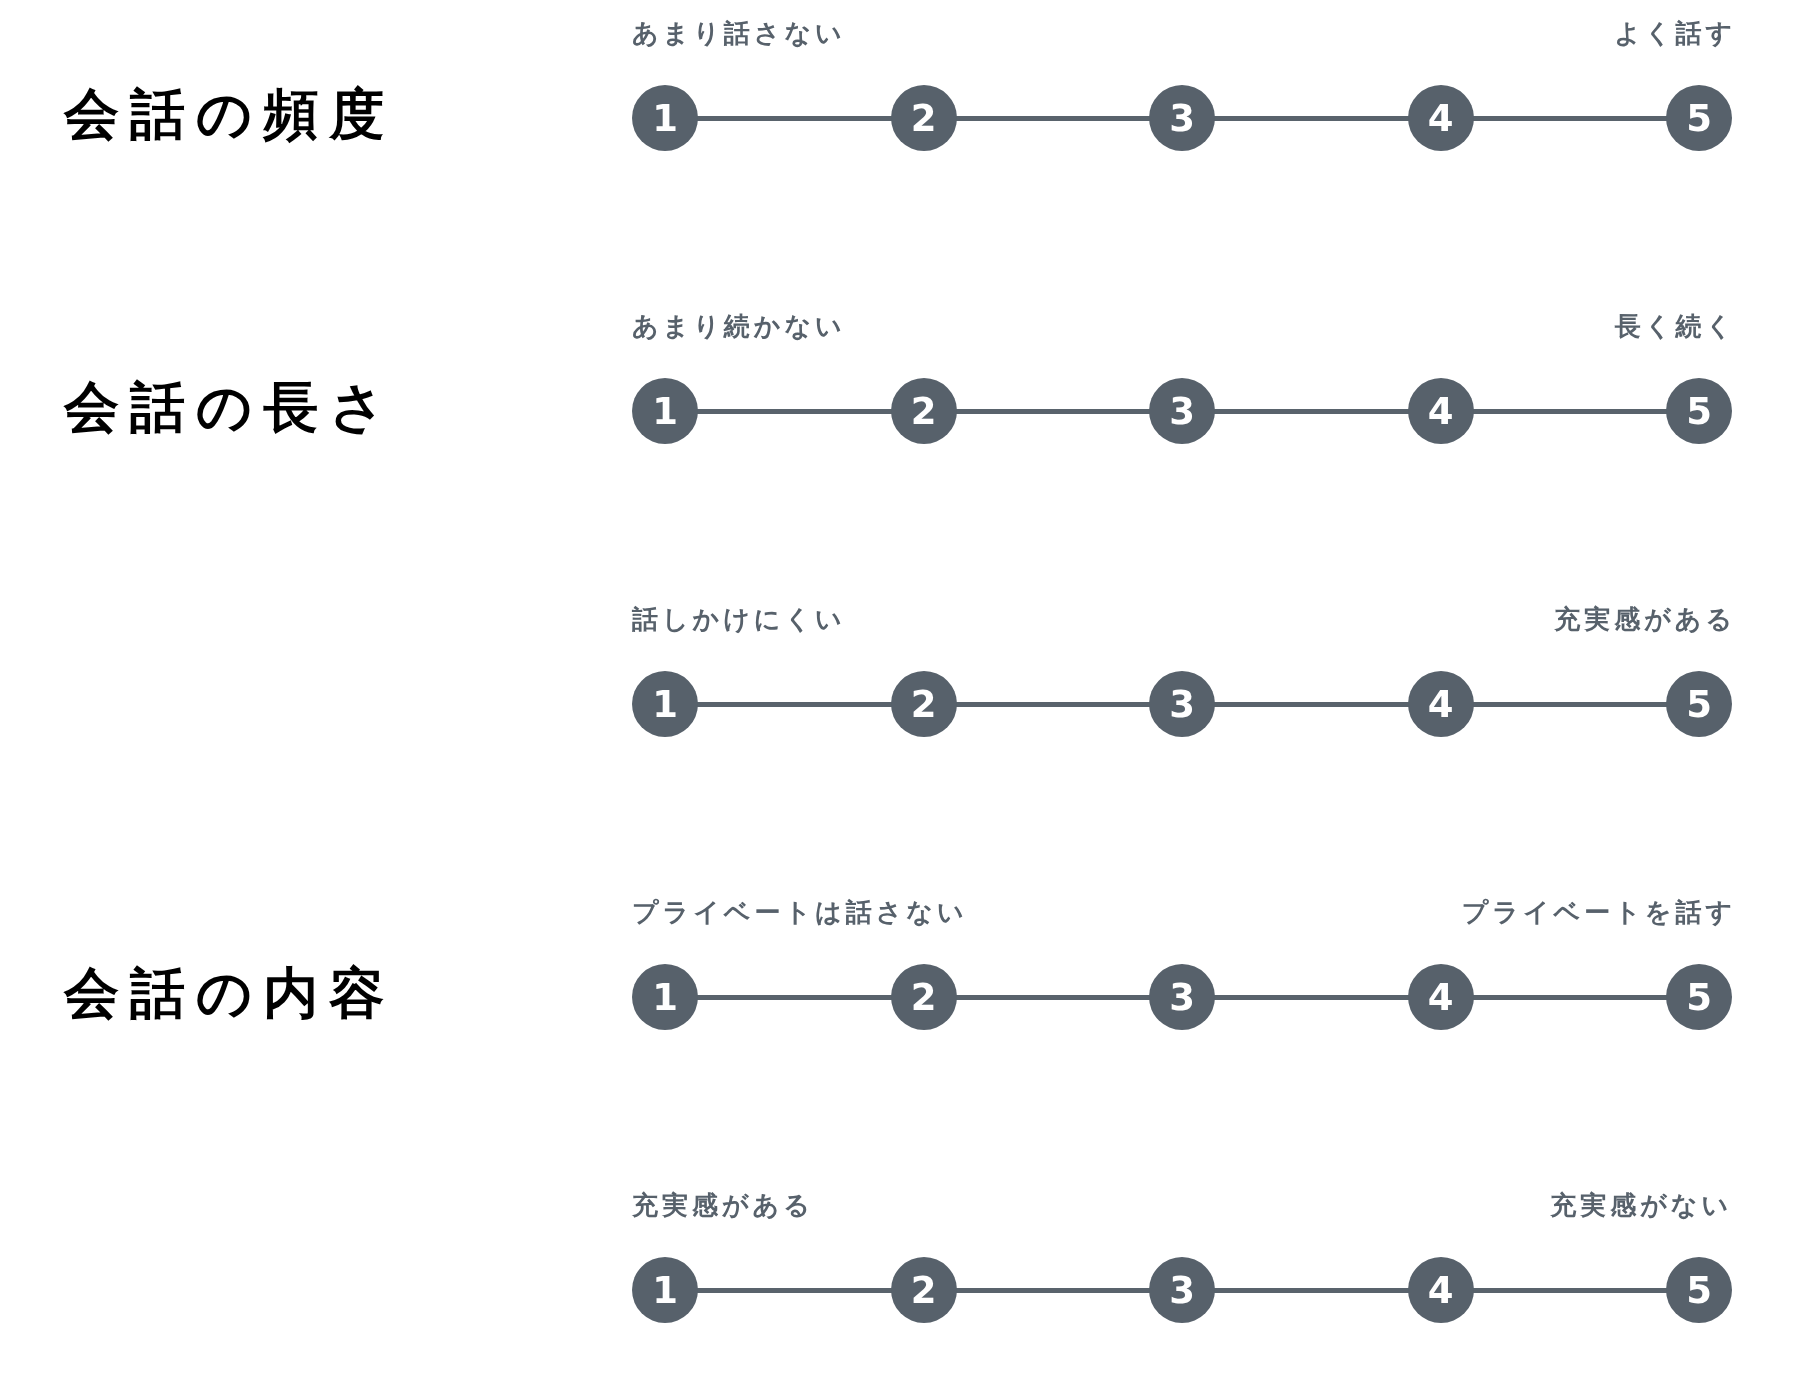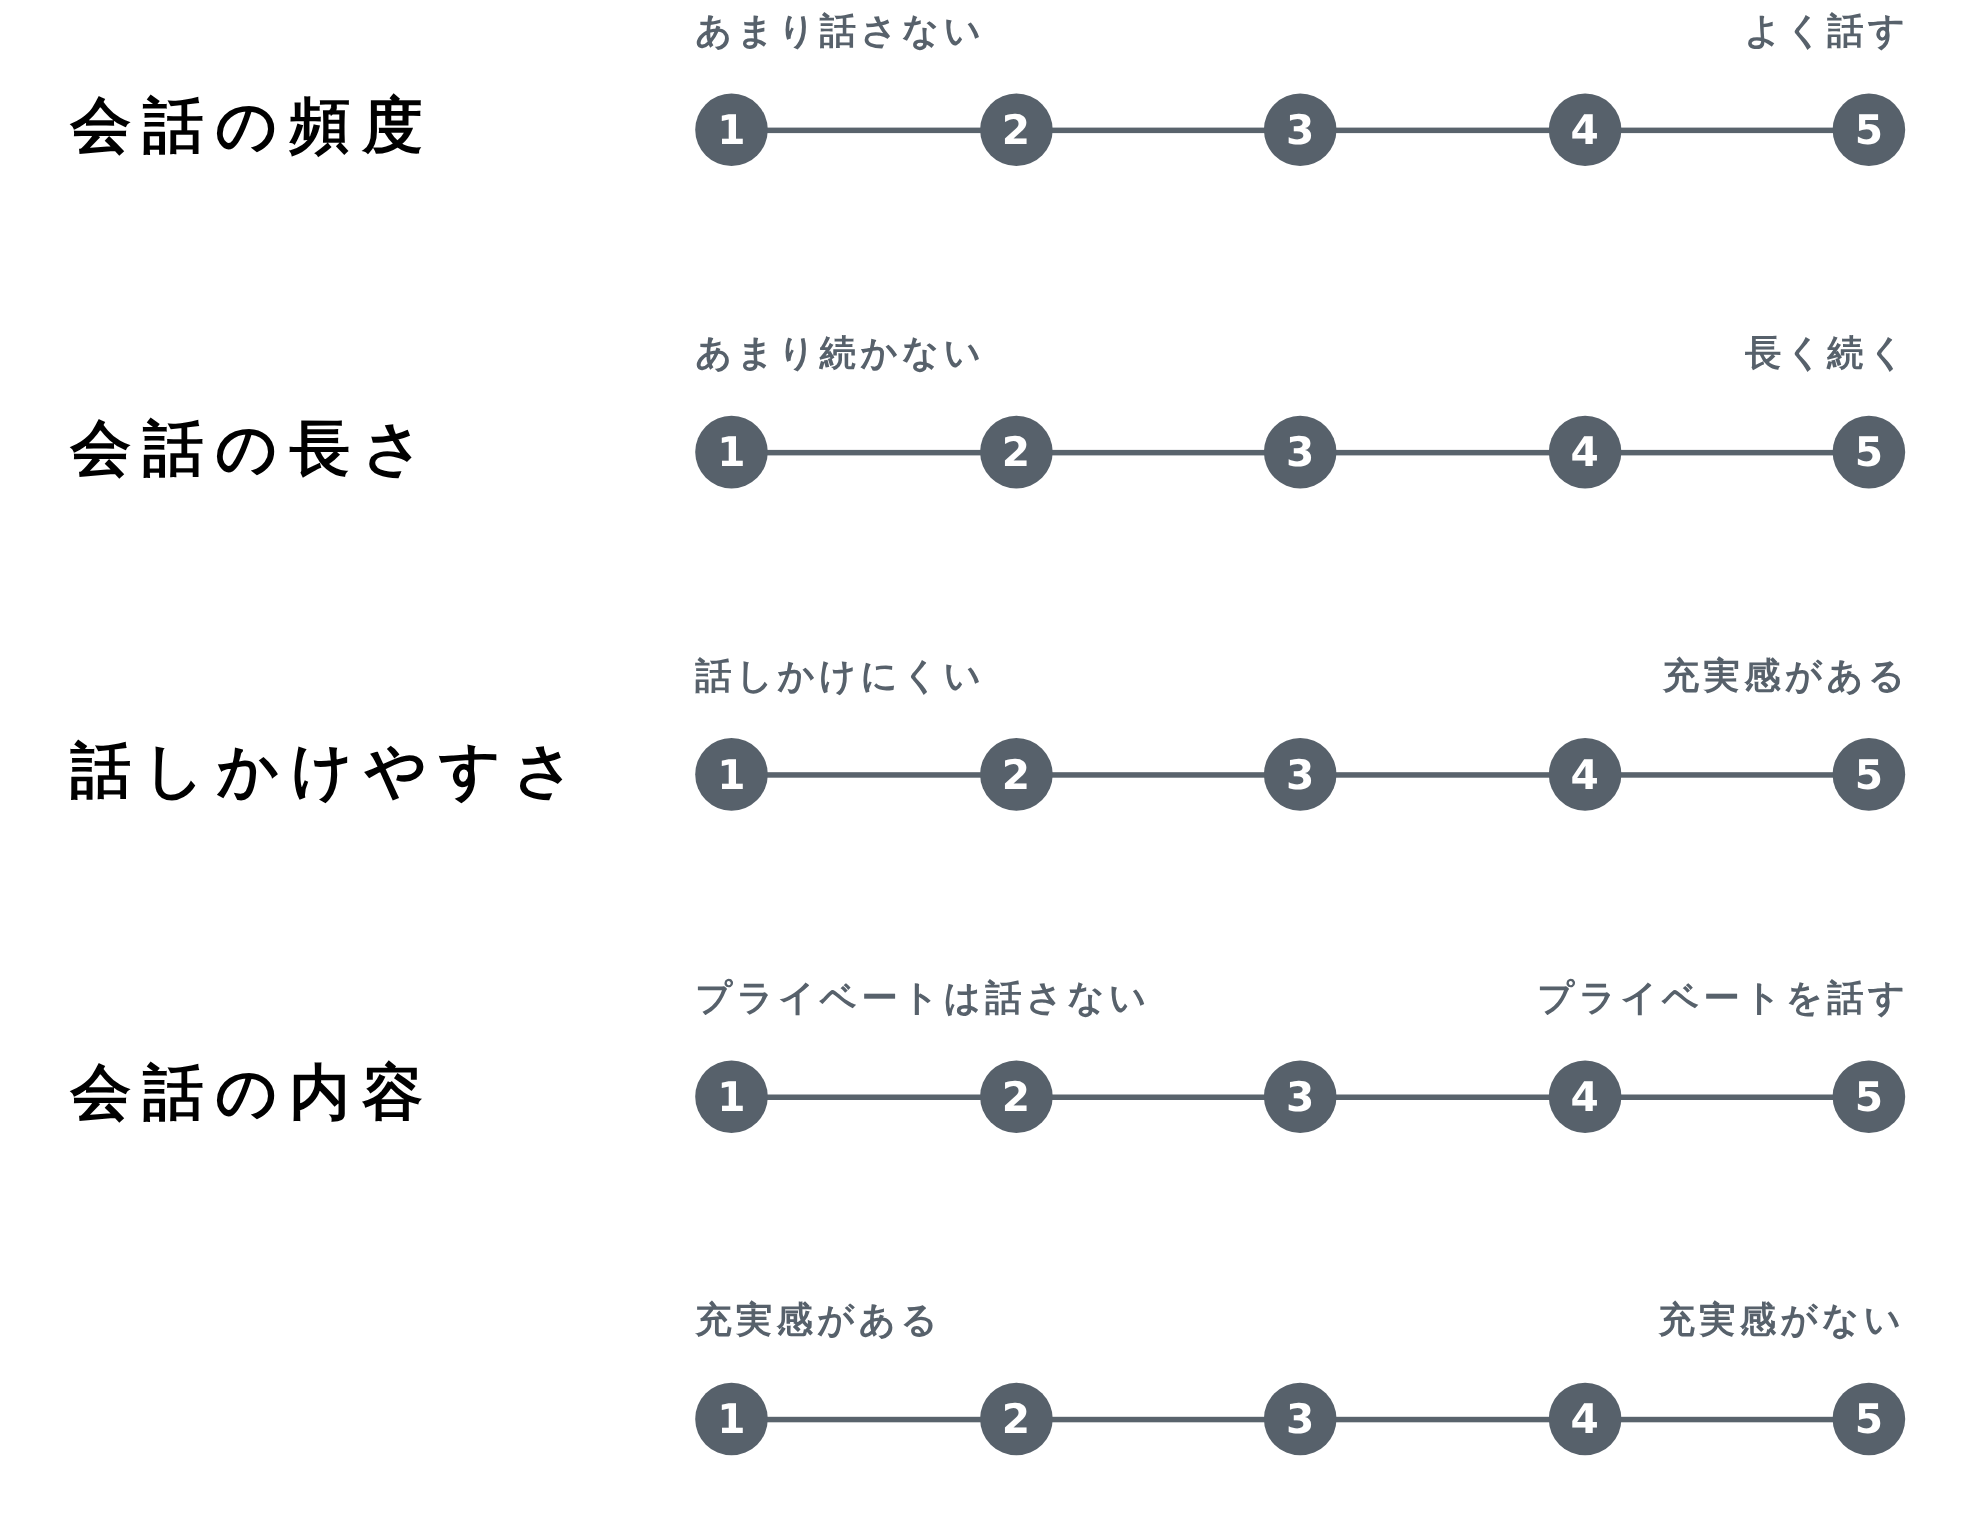--- a/index.html
+++ b/index.html
@@ -40,21 +40,21 @@
     position: absolute;
     left: 632px;
     top: 0;
     width: 1100px;
   }
   .anchors {
     display: flex;
     justify-content: space-between;
     align-items: flex-end;
     height: 42px;
-    font-size: 33px;
+    font-size: 26px;
     font-weight: 600;
     letter-spacing: 4px;
     color: #57616b;
     white-space: nowrap;
   }
   .anchor.right { margin-right: -4px; }
 
   .track {
     position: relative;
     margin-top: 34px;
@@ -125,21 +125,20 @@
       <button class="dot">1</button>
           <button class="dot">2</button>
           <button class="dot">3</button>
           <button class="dot">4</button>
           <button class="dot">5</button>
         </div>
     </div>
   </section>
 
   <section class="row">
-    <h2 class="row-label">話しかけやすさ</h2>
     <div class="scale">
       <div class="anchors">
         <span class="anchor left">話しかけにくい</span>
         <span class="anchor right">充実感がある</span>
       </div>
       <div class="track">
         <div class="line"></div>
       <button class="dot">1</button>
           <button class="dot">2</button>
           <button class="dot">3</button>

